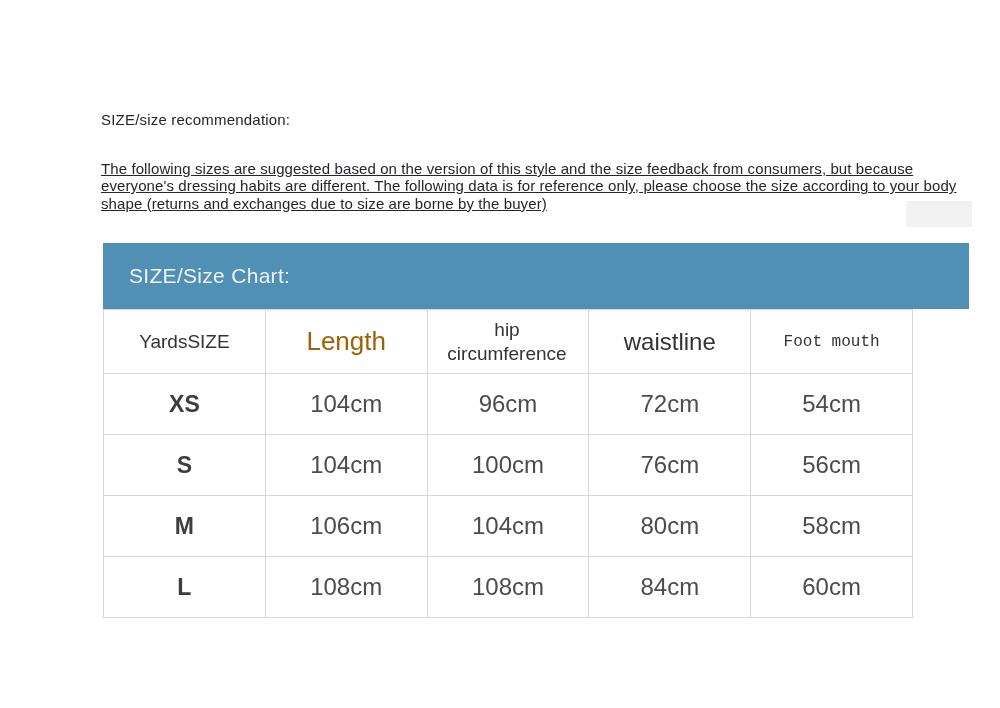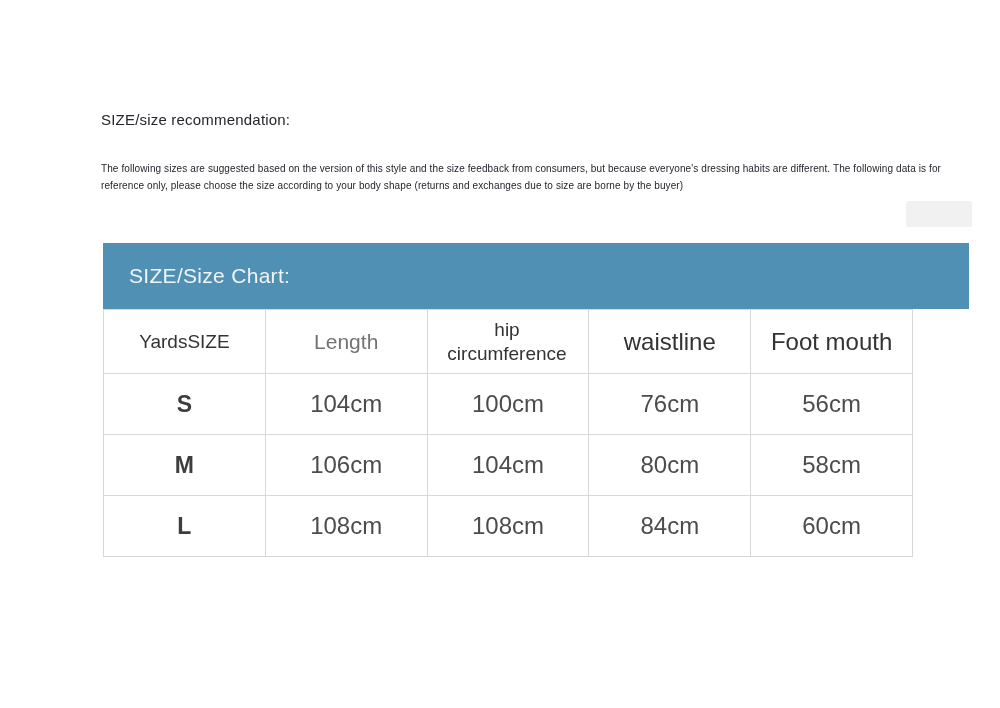--- a/index.html
+++ b/index.html
@@ -12,24 +12,25 @@
     font-size: 15px;
     font-weight: 500;
     color: #26252d;
     letter-spacing: 0.2px;
   }
 
   .intro-paragraph {
     position: absolute;
     left: 65px; top: 124px;
     width: 872px;
-    font-size: 10px;
+    font-size: 15px;
     line-height: 17.4px;
     color: #26252d;
     letter-spacing: 0.1px;
+    text-decoration: underline;
   }
 
   .watermark-remnant {
     position: absolute;
     left: 870px; top: 165px;
     width: 66px; height: 26px;
     background: #f1f1f2;
     border-radius: 2px;
   }
 
@@ -59,29 +60,29 @@
   .size-table th, .size-table td {
     border: 1px solid #d8d8d8;
     text-align: center;
     vertical-align: middle;
     font-weight: 400;
   }
   .size-table thead tr { height: 64px; }
   .size-table tbody tr { height: 61px; }
   .size-table th { color: #333333; }
   .size-table th:nth-child(1) { font-size: 19px; }
-  .size-table th:nth-child(2) { font-size: 21px; color: #737373; border-radius: 29px; }
+  .size-table th:nth-child(2) { font-size: 26px; color: #a16207; border-radius: 29px; }
   .size-table th:nth-child(3) {
     font-size: 19px;
     text-align: center;
     padding: 0 10px 0 8px;
     line-height: 1.25;
   }
   .size-table th:nth-child(4) { font-size: 24px; }
-  .size-table th:nth-child(5) { font-size: 24px; }
+  .size-table th:nth-child(5) { font-size: 16px; font-family: Liberation Mono, monospace; }
   .size-table td {
     font-size: 24px;
     color: #4c4c4c;
   }
   .size-table td:first-child {
     font-size: 23px;
     font-weight: 600;
     color: #3d3d3d;
   }
 </style>
@@ -103,20 +104,27 @@
     <tr>
       <th>YardsSIZE</th>
       <th>Length</th>
       <th>hip circumference</th>
       <th>waistline</th>
       <th>Foot mouth</th>
     </tr>
   </thead>
   <tbody>
     <tr>
+      <td>XS</td>
+      <td>104cm</td>
+      <td>96cm</td>
+      <td>72cm</td>
+      <td>54cm</td>
+    </tr>
+    <tr>
       <td>S</td>
       <td>104cm</td>
       <td>100cm</td>
       <td>76cm</td>
       <td>56cm</td>
     </tr>
     <tr>
       <td>M</td>
       <td>106cm</td>
       <td>104cm</td>

